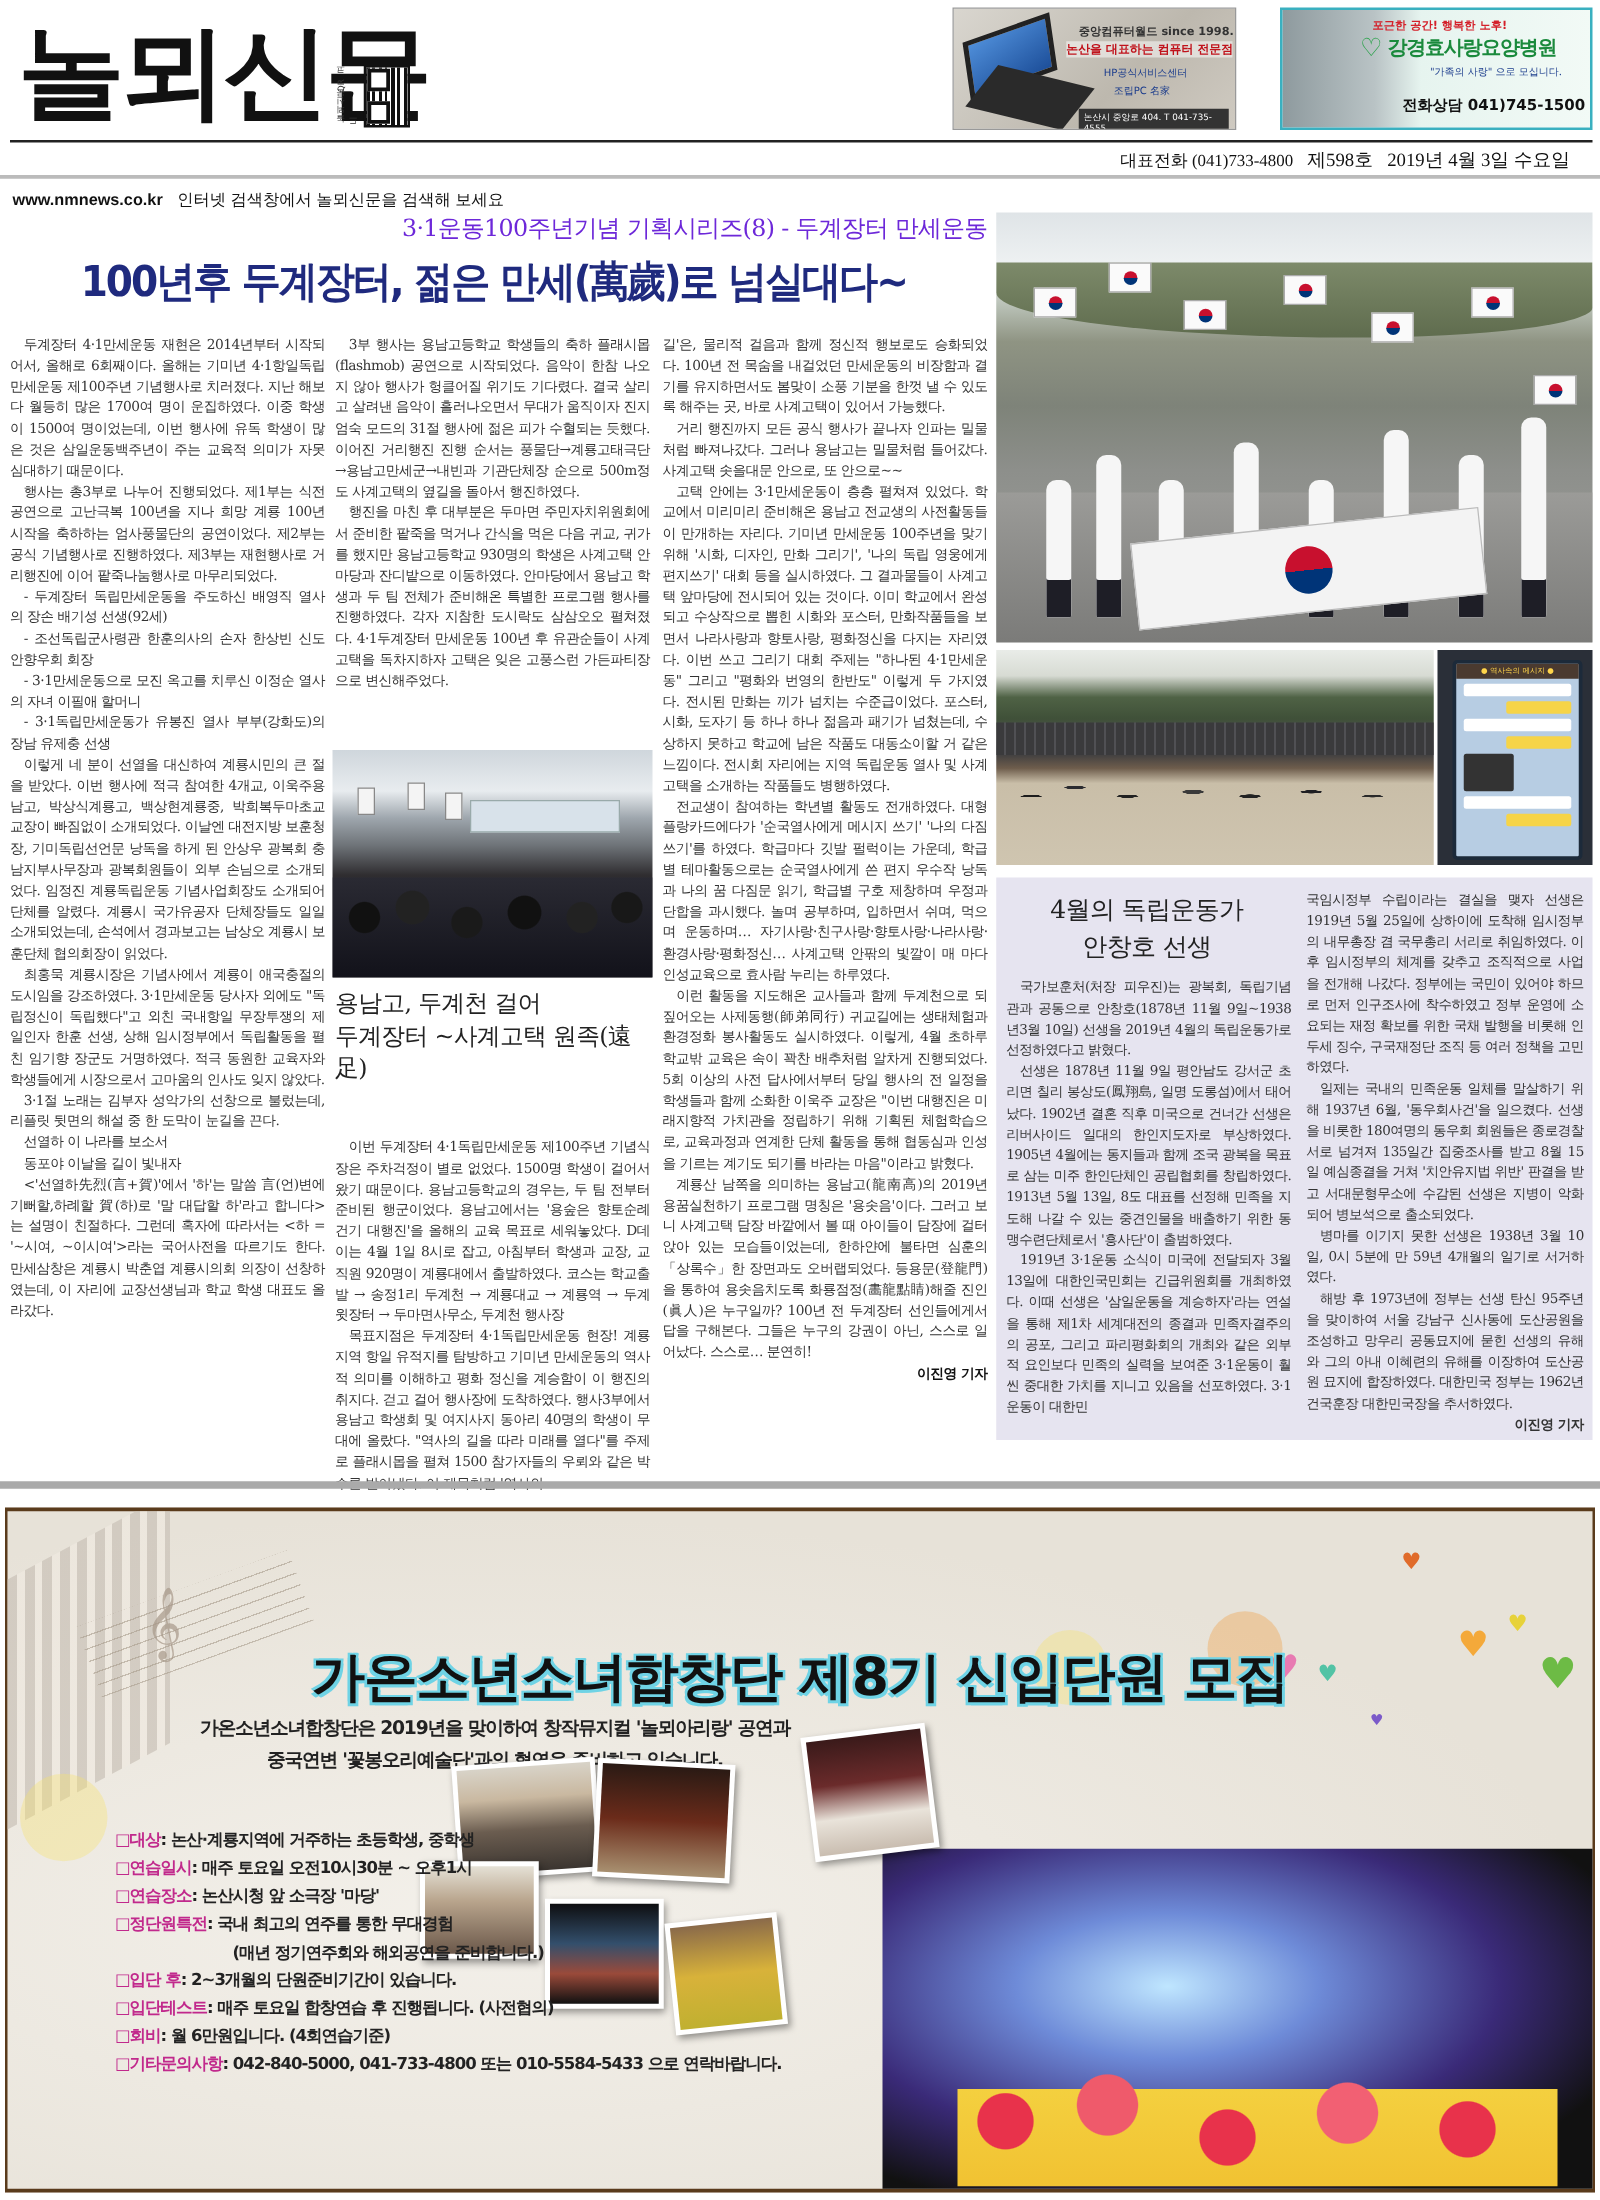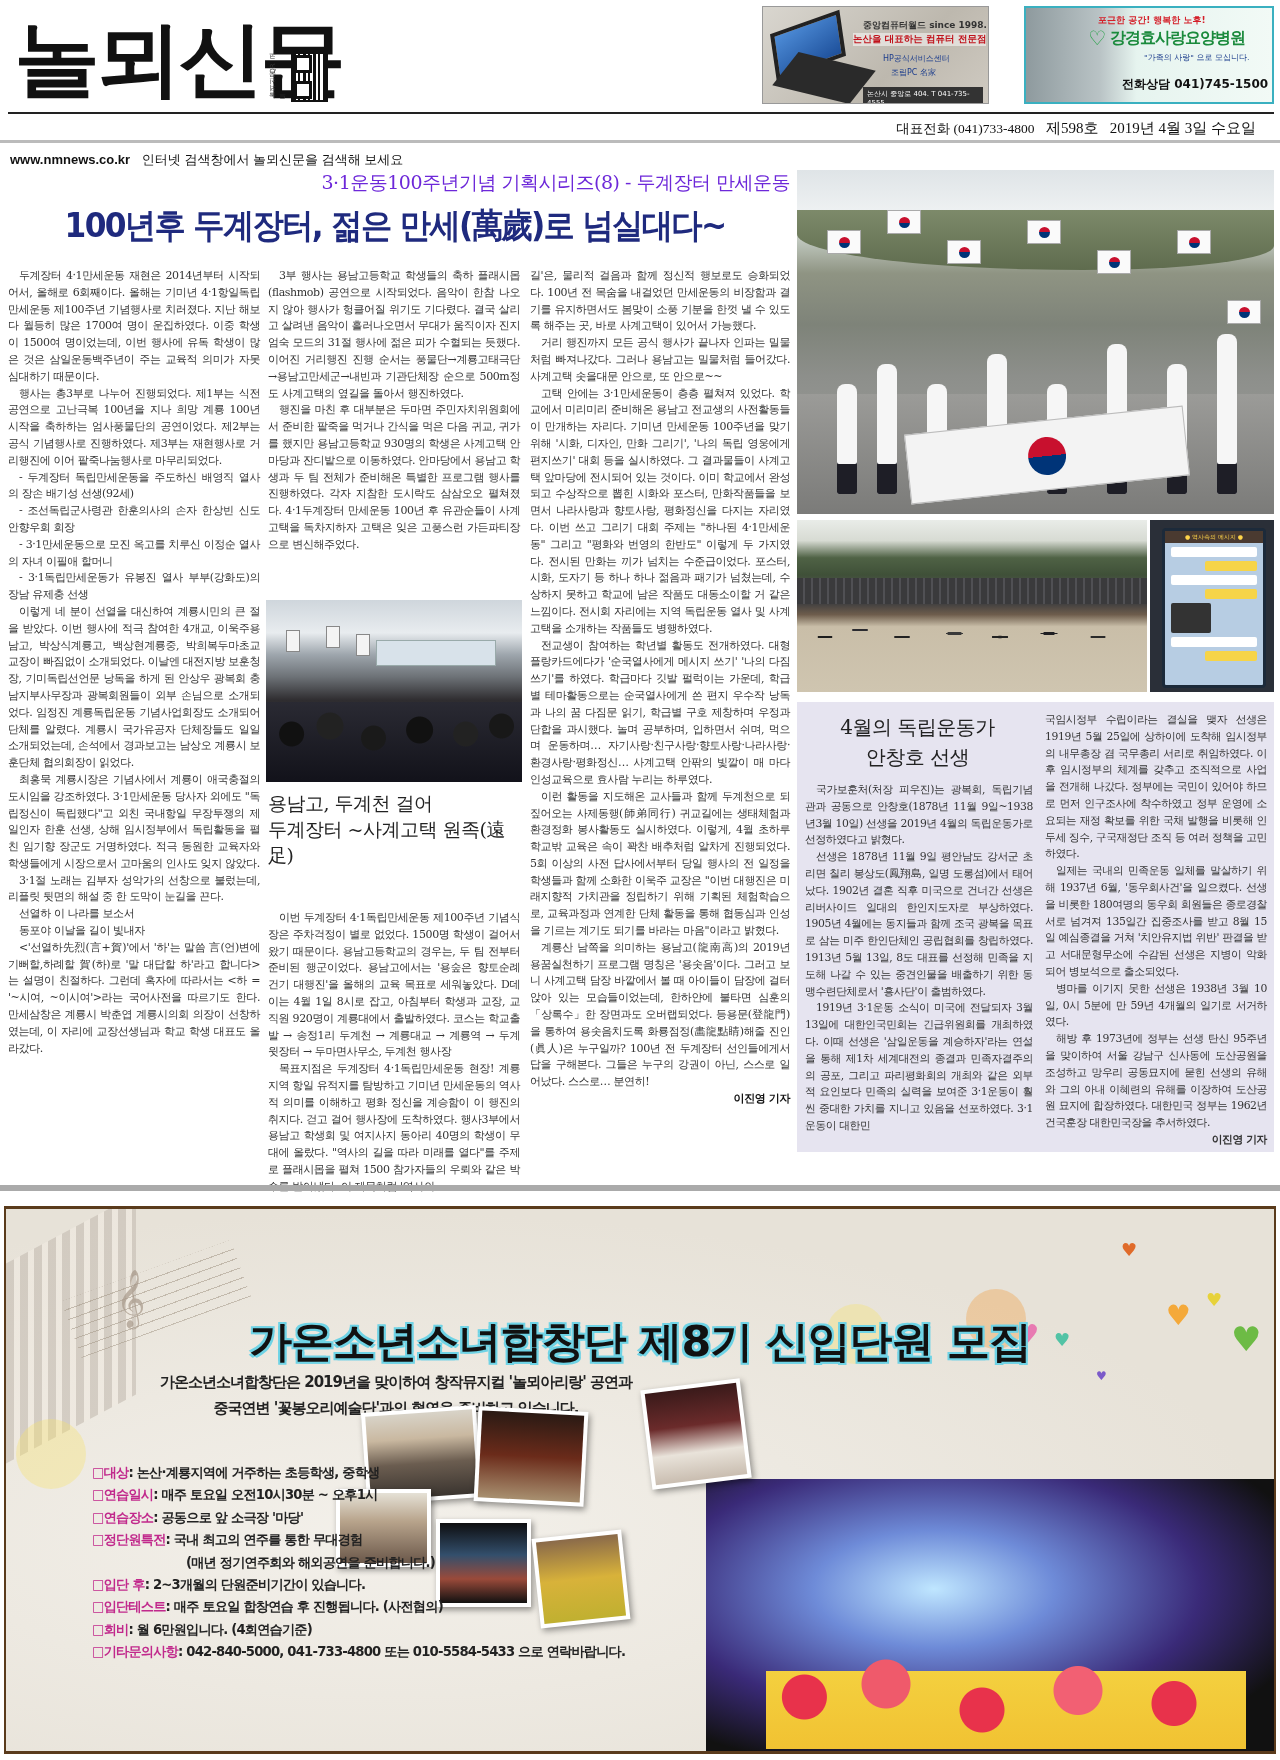--- a/index.html
+++ b/index.html
@@ -321,21 +321,21 @@
   <div class="ad-photo" style="left:530px;top:325px;width:90px;height:90px;transform:rotate(-6deg)">
     <div class="inner" style="background:linear-gradient(180deg,#8a6a4a,#d8b23a 50%,#c0b030)"></div>
   </div>
   <div class="ad-photo" style="left:640px;top:175px;width:100px;height:100px;transform:rotate(-7deg)">
     <div class="inner" style="background:linear-gradient(180deg,#3a1a1a,#6b2b2b 40%,#e9e3da 70%,#c9bdb0)"></div>
   </div>
 
   <div class="choir-list">
     <div class="item"><span class="lab">□대상</span><span>: 논산·계룡지역에 거주하는 초등학생, 중학생</span></div>
     <div class="item"><span class="lab">□연습일시</span><span>: 매주 토요일 오전10시30분 ~ 오후1시</span></div>
-    <div class="item"><span class="lab">□연습장소</span><span>: 공동으로 앞 소극장 '마당'</span></div>
+    <div class="item"><span class="lab">□연습장소</span><span>: 논산시청 앞 소극장 '마당'</span></div>
     <div class="item"><span class="lab">□정단원특전</span><span>: 국내 최고의 연주를 통한 무대경험</span></div>
     <div class="item indent"><span>(매년 정기연주회와 해외공연을 준비합니다.)</span></div>
     <div class="item"><span class="lab">□입단 후</span><span>: 2~3개월의 단원준비기간이 있습니다.</span></div>
     <div class="item"><span class="lab">□입단테스트</span><span>: 매주 토요일 합창연습 후 진행됩니다. (사전협의)</span></div>
     <div class="item"><span class="lab">□회비</span><span>: 월 6만원입니다. (4회연습기준)</span></div>
     <div class="item"><span class="lab">□기타문의사항</span><span>: 042-840-5000, 041-733-4800 또는 010-5584-5433 으로 연락바랍니다.</span></div>
   </div>
 </section>
 
 </body></html>

